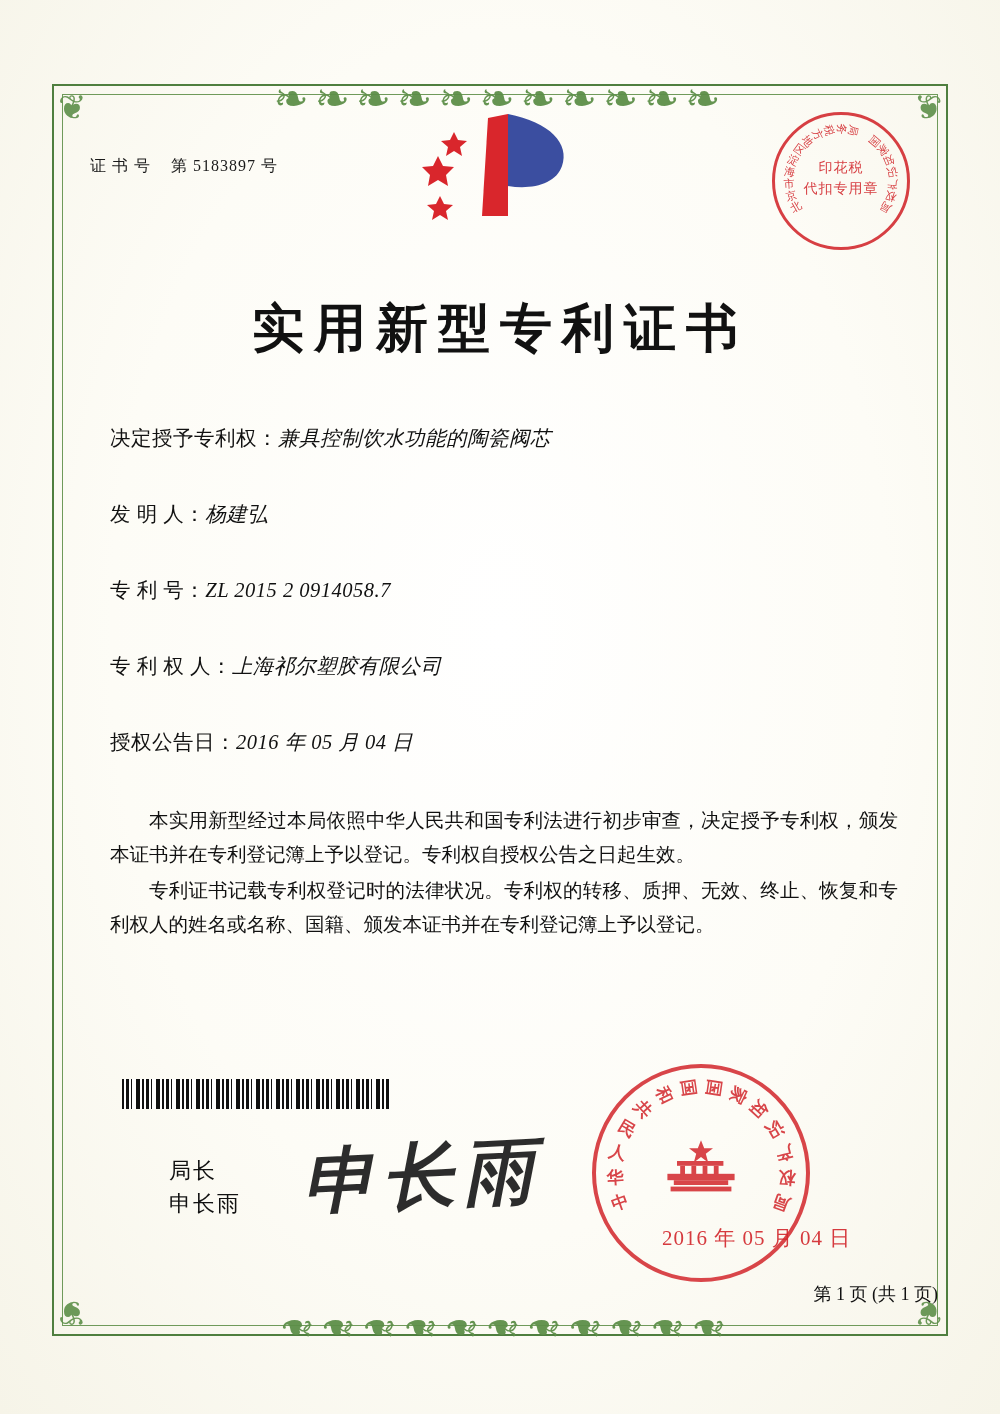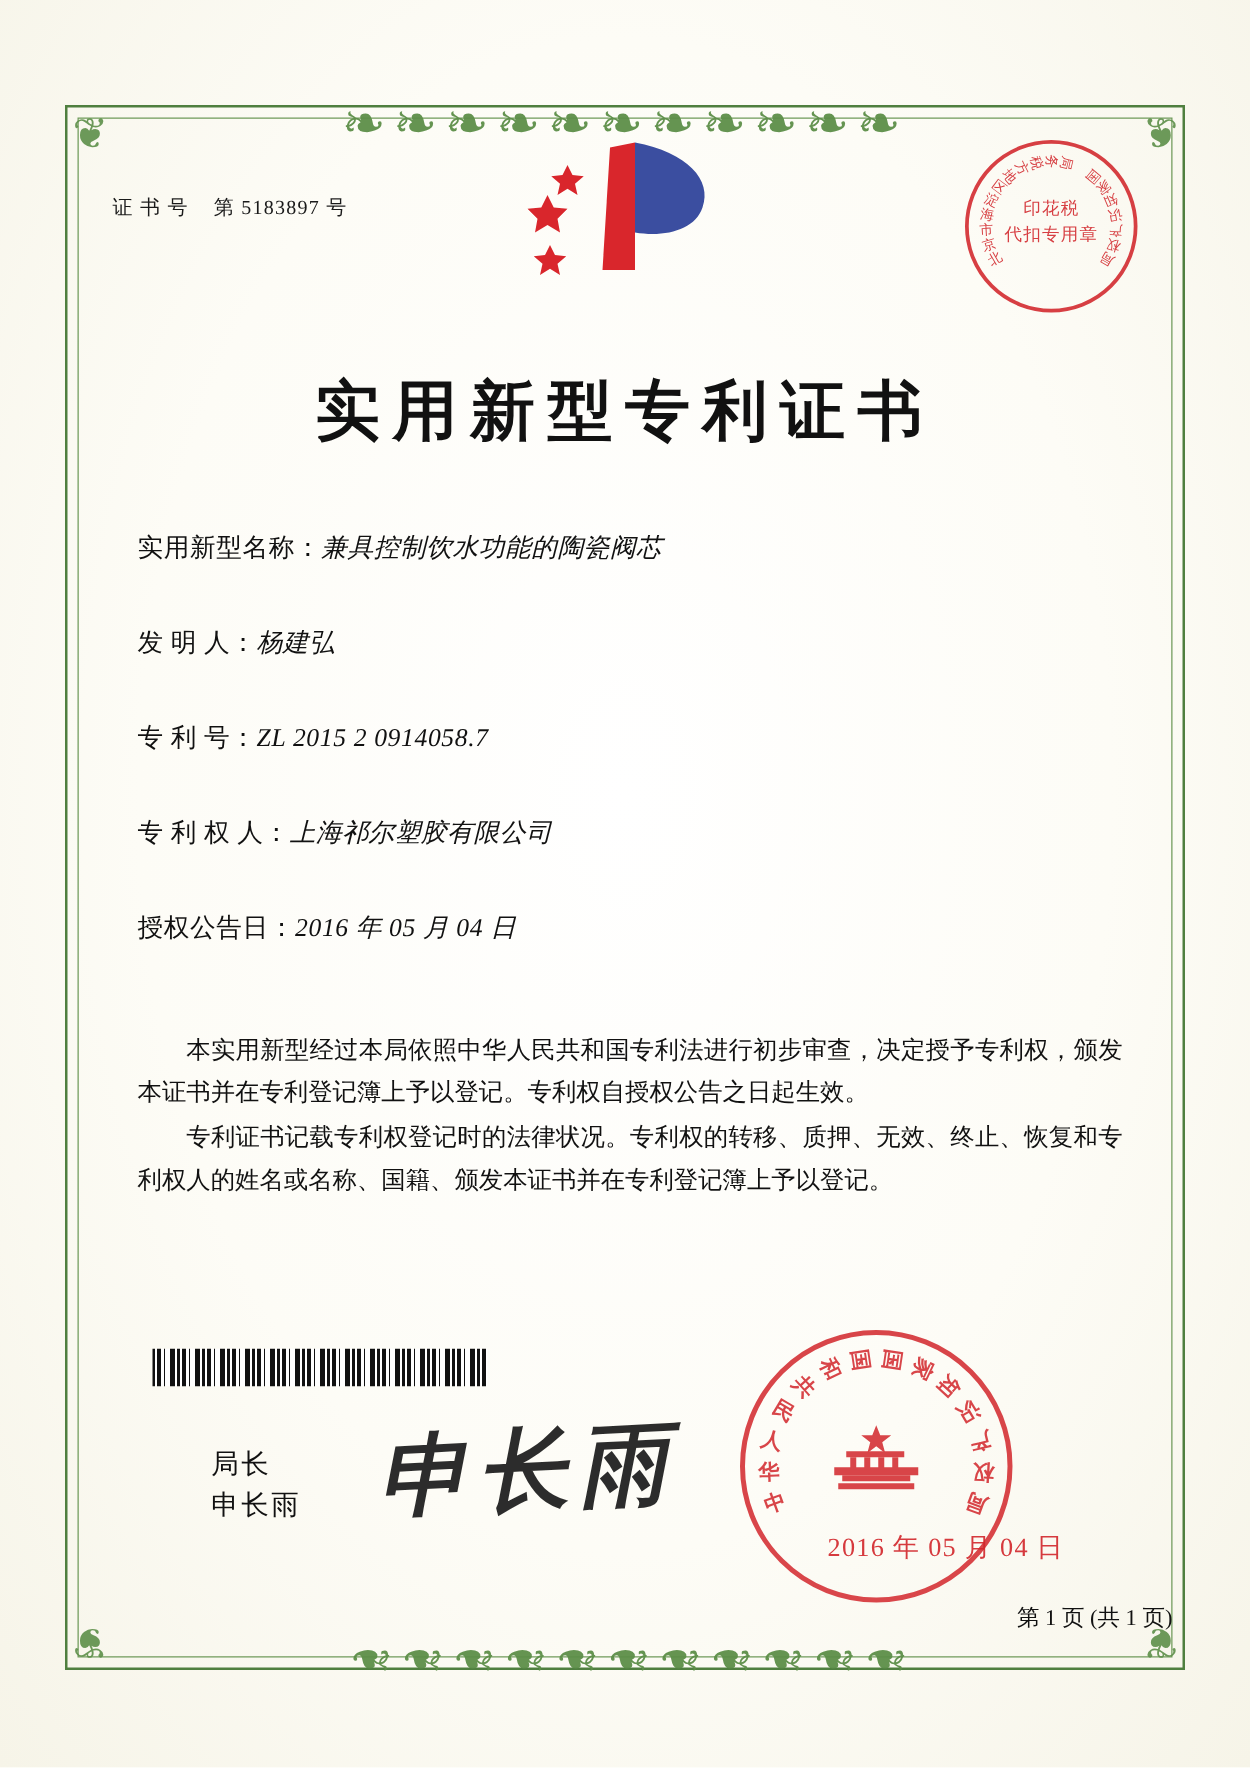--- a/index.html
+++ b/index.html
@@ -59,21 +59,21 @@
     font-family:Liberation Serif, serif;
   }
 
   .fields{position:absolute;left:48px;right:40px;top:330px;}
   .field{
     font-size:20.5px;margin-bottom:48px;letter-spacing:.5px;white-space:nowrap;
   }
   .field .lab{display:inline-block;}
   .field .val{display:inline-block;font-style:italic;}
 
-  .paras{position:absolute;left:48px;right:40px;top:730px;font-size:19.5px;line-height:1.75;text-align:justify;}
+  .paras{position:absolute;left:48px;right:40px;top:710px;font-size:19.5px;line-height:1.75;text-align:justify;}
   .paras p{margin:0 0 2px 0;text-indent:2em;}
 
   .barcode{
     position:absolute;left:60px;top:985px;width:268px;height:30px;
     background-image:repeating-linear-gradient(90deg,
       #111 0px,#111 2px,#fff 2px,#fff 4px,
       #111 4px,#111 7px,#fff 7px,#fff 9px,
       #111 9px,#111 10px,#fff 10px,#fff 14px,
       #111 14px,#111 18px,#fff 18px,#fff 20px);
   }
@@ -155,21 +155,21 @@
         </g>
         <polygon points="78,14 98,10 98,112 72,112" fill="#d9262c"></polygon>
         <path d="M98,10 C140,18 160,40 152,62 C146,80 122,86 98,82 L98,10 Z" fill="#3b4ea0"></path>
       </svg>
     </div>
 
     <div class="title">实用新型专利证书</div>
 
     <div class="fields">
       <div class="field">
-        <span class="lab">实用新型名称：</span><span class="val">兼具控制饮水功能的陶瓷阀芯</span>
+        <span class="lab">决定授予专利权：</span><span class="val">兼具控制饮水功能的陶瓷阀芯</span>
       </div>
       <div class="field">
         <span class="lab">发    明    人：</span><span class="val">杨建弘</span>
       </div>
       <div class="field">
         <span class="lab">专    利    号：</span><span class="val">ZL 2015 2 0914058.7</span>
       </div>
       <div class="field">
         <span class="lab">专 利 权 人：</span><span class="val">上海祁尔塑胶有限公司</span>
       </div>

